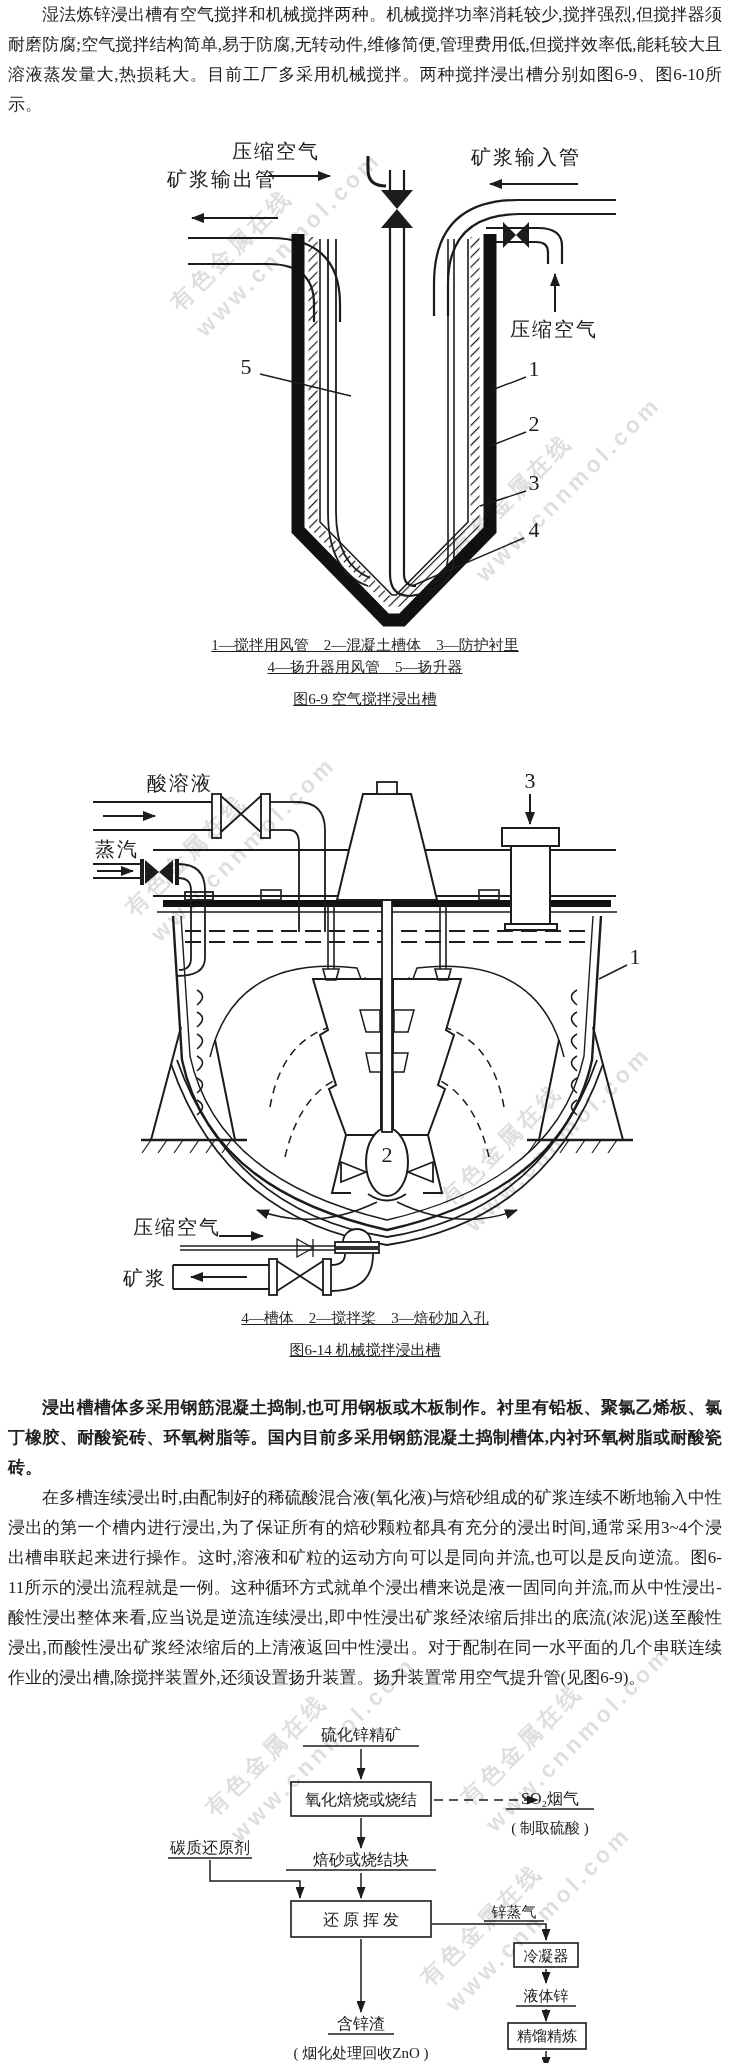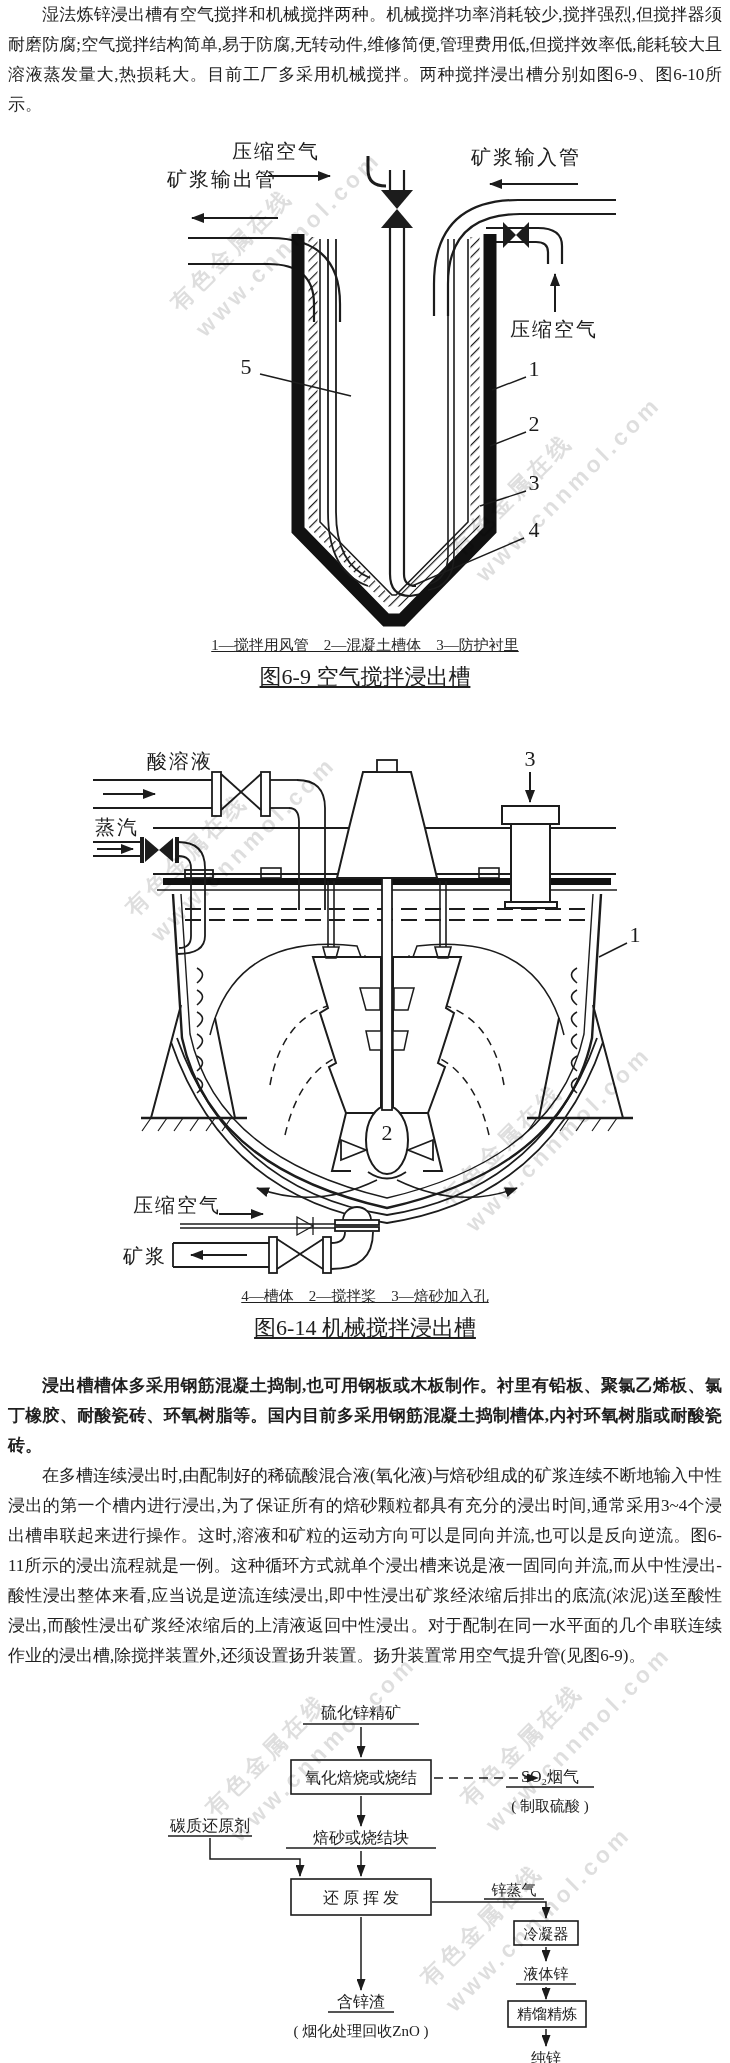--- a/index.html
+++ b/index.html
@@ -27,21 +27,21 @@
   .fig10wrap{margin-top:60px;}
   .fig11wrap{margin-top:28px;}
   .legend{
     text-align:center;
     font-size:15px;
     line-height:22px;
     color:#2a2a2a;
   }
   .caption{
     text-align:center;
-    font-size:22px;
+    font-size:15px;
     line-height:26px;
     margin-top:8px;
     color:#1f1f1f;
   }
   svg{display:block;}
   svg text{
     font-family:"Liberation Serif", serif;
     fill:#1c1c1c;
   }
   .lbl{font-size:20px;letter-spacing:2px;}
@@ -142,20 +142,21 @@
     <text class="lbl" x="104" y="52" text-anchor="middle">矿浆输出管</text>
     <text class="lbl" x="408" y="30" text-anchor="middle">矿浆输入管</text>
     <text class="lbl" x="436" y="202" text-anchor="middle">压缩空气</text>
     <text class="num" x="128" y="240" text-anchor="middle">5</text>
     <text class="num" x="416" y="242" text-anchor="middle">1</text>
     <text class="num" x="416" y="297" text-anchor="middle">2</text>
     <text class="num" x="416" y="356" text-anchor="middle">3</text>
     <text class="num" x="416" y="403" text-anchor="middle">4</text>
   </svg>
   <div class="legend">1—搅拌用风管　2—混凝土槽体　3—防护衬里</div>
+  <div class="legend">4—扬升器用风管　5—扬升器</div>
   <div class="caption">图6-9 空气搅拌浸出槽</div>
 </div>
 
 <div class="figwrap fig10wrap">
   <svg width="570" height="535" viewBox="0 0 570 535" style="margin-left:85px;">
     <defs>
       <marker id="ah10" markerWidth="13" markerHeight="10" refX="12" refY="5" orient="auto" markerUnits="userSpaceOnUse">
         <path d="M0,0 L13,5 L0,10 Z" fill="#1c1c1c"></path>
       </marker>
     </defs>

